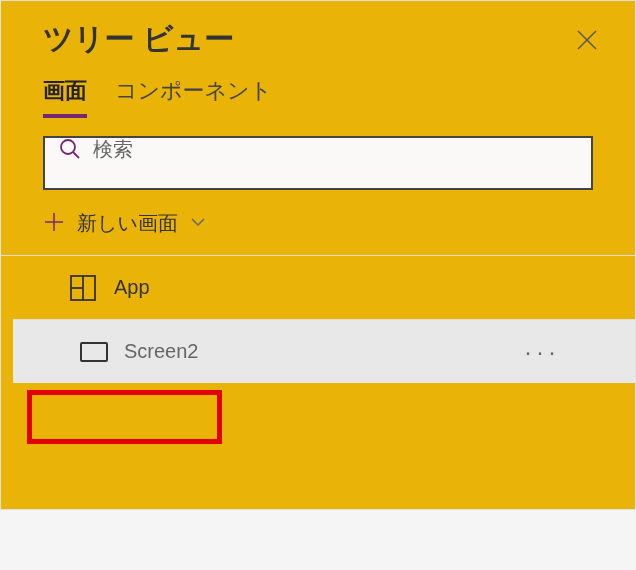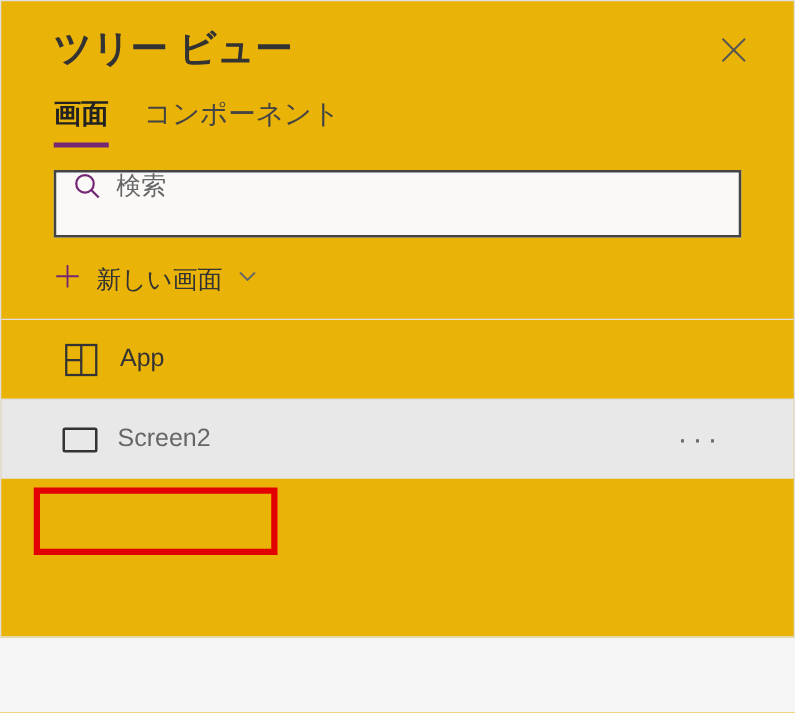--- a/index.html
+++ b/index.html
@@ -102,27 +102,28 @@
     .chevron-icon {
       color: #666;
     }
     .tree {
       flex: 1;
     }
     .tree-item {
       display: flex;
       align-items: center;
       height: 64px;
-      padding: 0 49px;
+      padding: 0 67px;
       border-top: 1px solid #e0e0e0;
       cursor: pointer;
       gap: 16px;
     }
     .tree-item.selected {
       background: #e8e8e8;
+      margin-left: 12px;
     }
     .tree-item-label {
       font-size: 20px;
       color: #333;
       flex: 1;
     }
     .tree-item.selected .tree-item-label {
       color: #666;
     }
     .app-icon {

